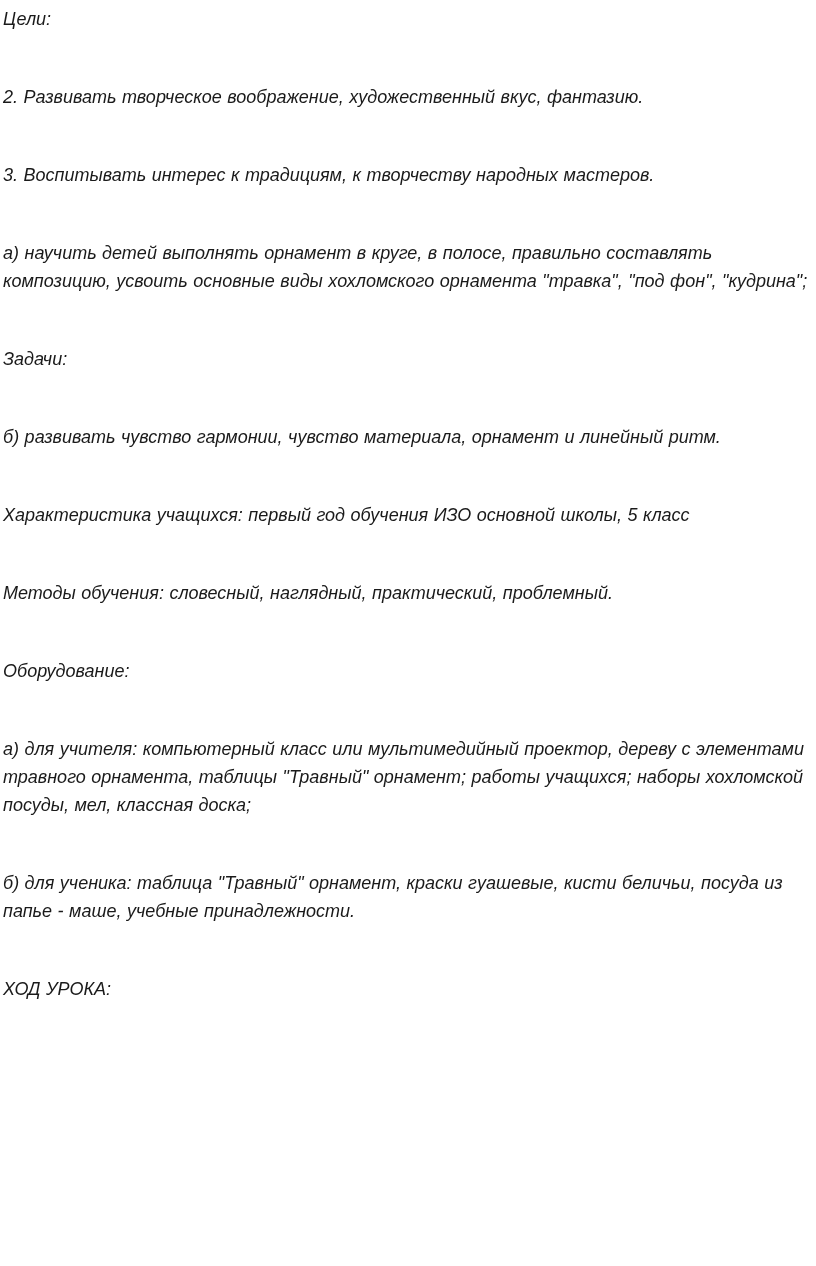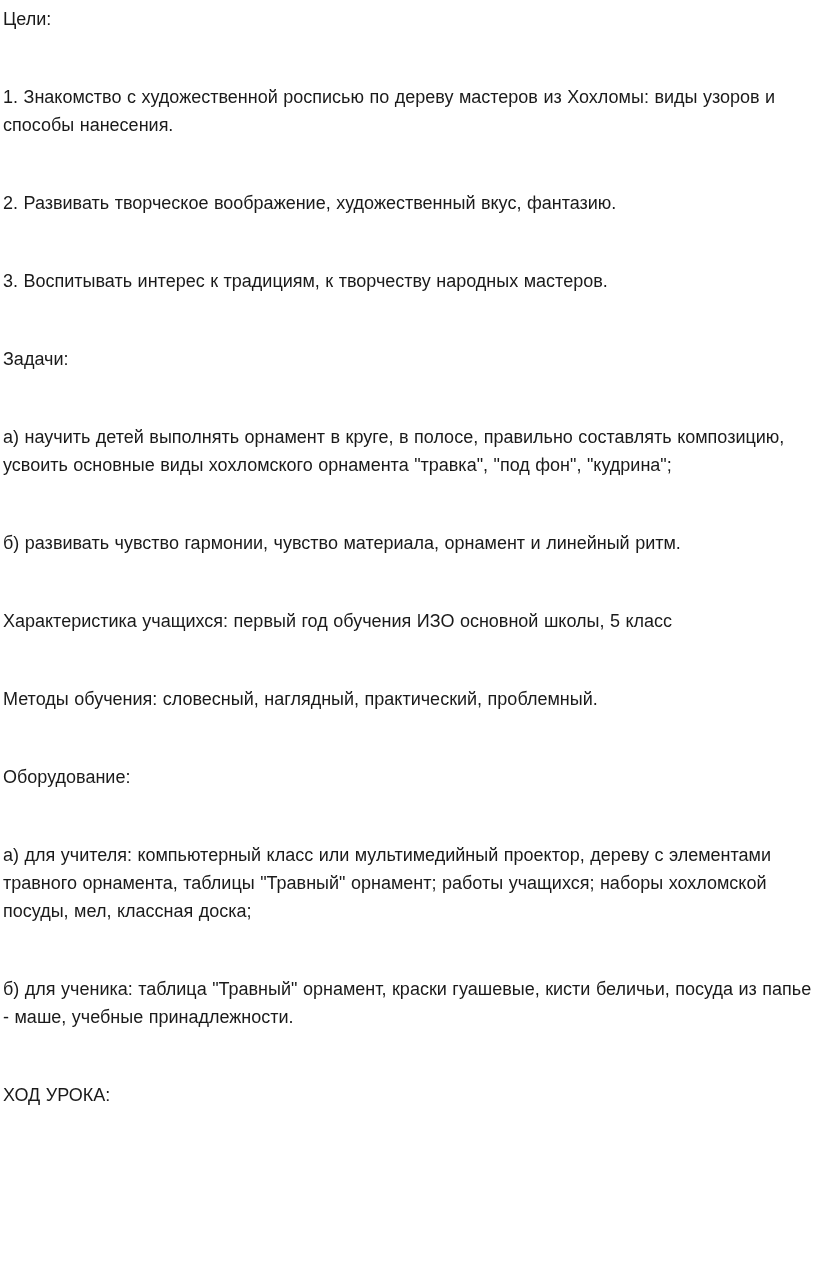--- a/index.html
+++ b/index.html
@@ -16,40 +16,40 @@
     box-sizing: border-box;
     width: 816px;
     min-height: 1266px;
     background: #ffffff;
     padding: 5px 2px 0 3px;
     font-family: "Liberation Sans", sans-serif;
     font-size: 18px;
     line-height: 28px;
     color: #1a1a1a;
     text-align: left;
+    font-style: italic;
   }
   .page p {
     margin: 0 0 50px 0;
     padding: 0;
     word-spacing: 0.5px;
   }
   .page p:last-child {
     margin-bottom: 0;
   }
 </style>
 </head>
 <body>
 
 <div class="page">
   <p>Цели:</p>
-  <p>1. Знакомство с художественной росписью по дереву мастеров из Хохломы: виды узоров и способы нанесения.</p>
   <p>2. Развивать творческое воображение, художественный вкус, фантазию.</p>
   <p>3. Воспитывать интерес к традициям, к творчеству народных мастеров.</p>
+  <p>а) научить детей выполнять орнамент в круге, в полосе, правильно составлять композицию, усвоить основные виды хохломского орнамента "травка", "под фон", "кудрина";</p>
   <p>Задачи:</p>
-  <p>а) научить детей выполнять орнамент в круге, в полосе, правильно составлять композицию, усвоить основные виды хохломского орнамента "травка", "под фон", "кудрина";</p>
   <p>б) развивать чувство гармонии, чувство материала, орнамент и линейный ритм.</p>
   <p>Характеристика учащихся: первый год обучения ИЗО основной школы, 5 класс</p>
   <p>Методы обучения: словесный, наглядный, практический, проблемный.</p>
   <p>Оборудование:</p>
   <p>а) для учителя: компьютерный класс или мультимедийный проектор, дереву с элементами травного орнамента, таблицы "Травный" орнамент; работы учащихся; наборы хохломской посуды, мел, классная доска;</p>
   <p>б) для ученика: таблица "Травный" орнамент, краски гуашевые, кисти беличьи, посуда из папье - маше, учебные принадлежности.</p>
   <p>ХОД УРОКА:</p>
 </div>
 
 </body></html>

